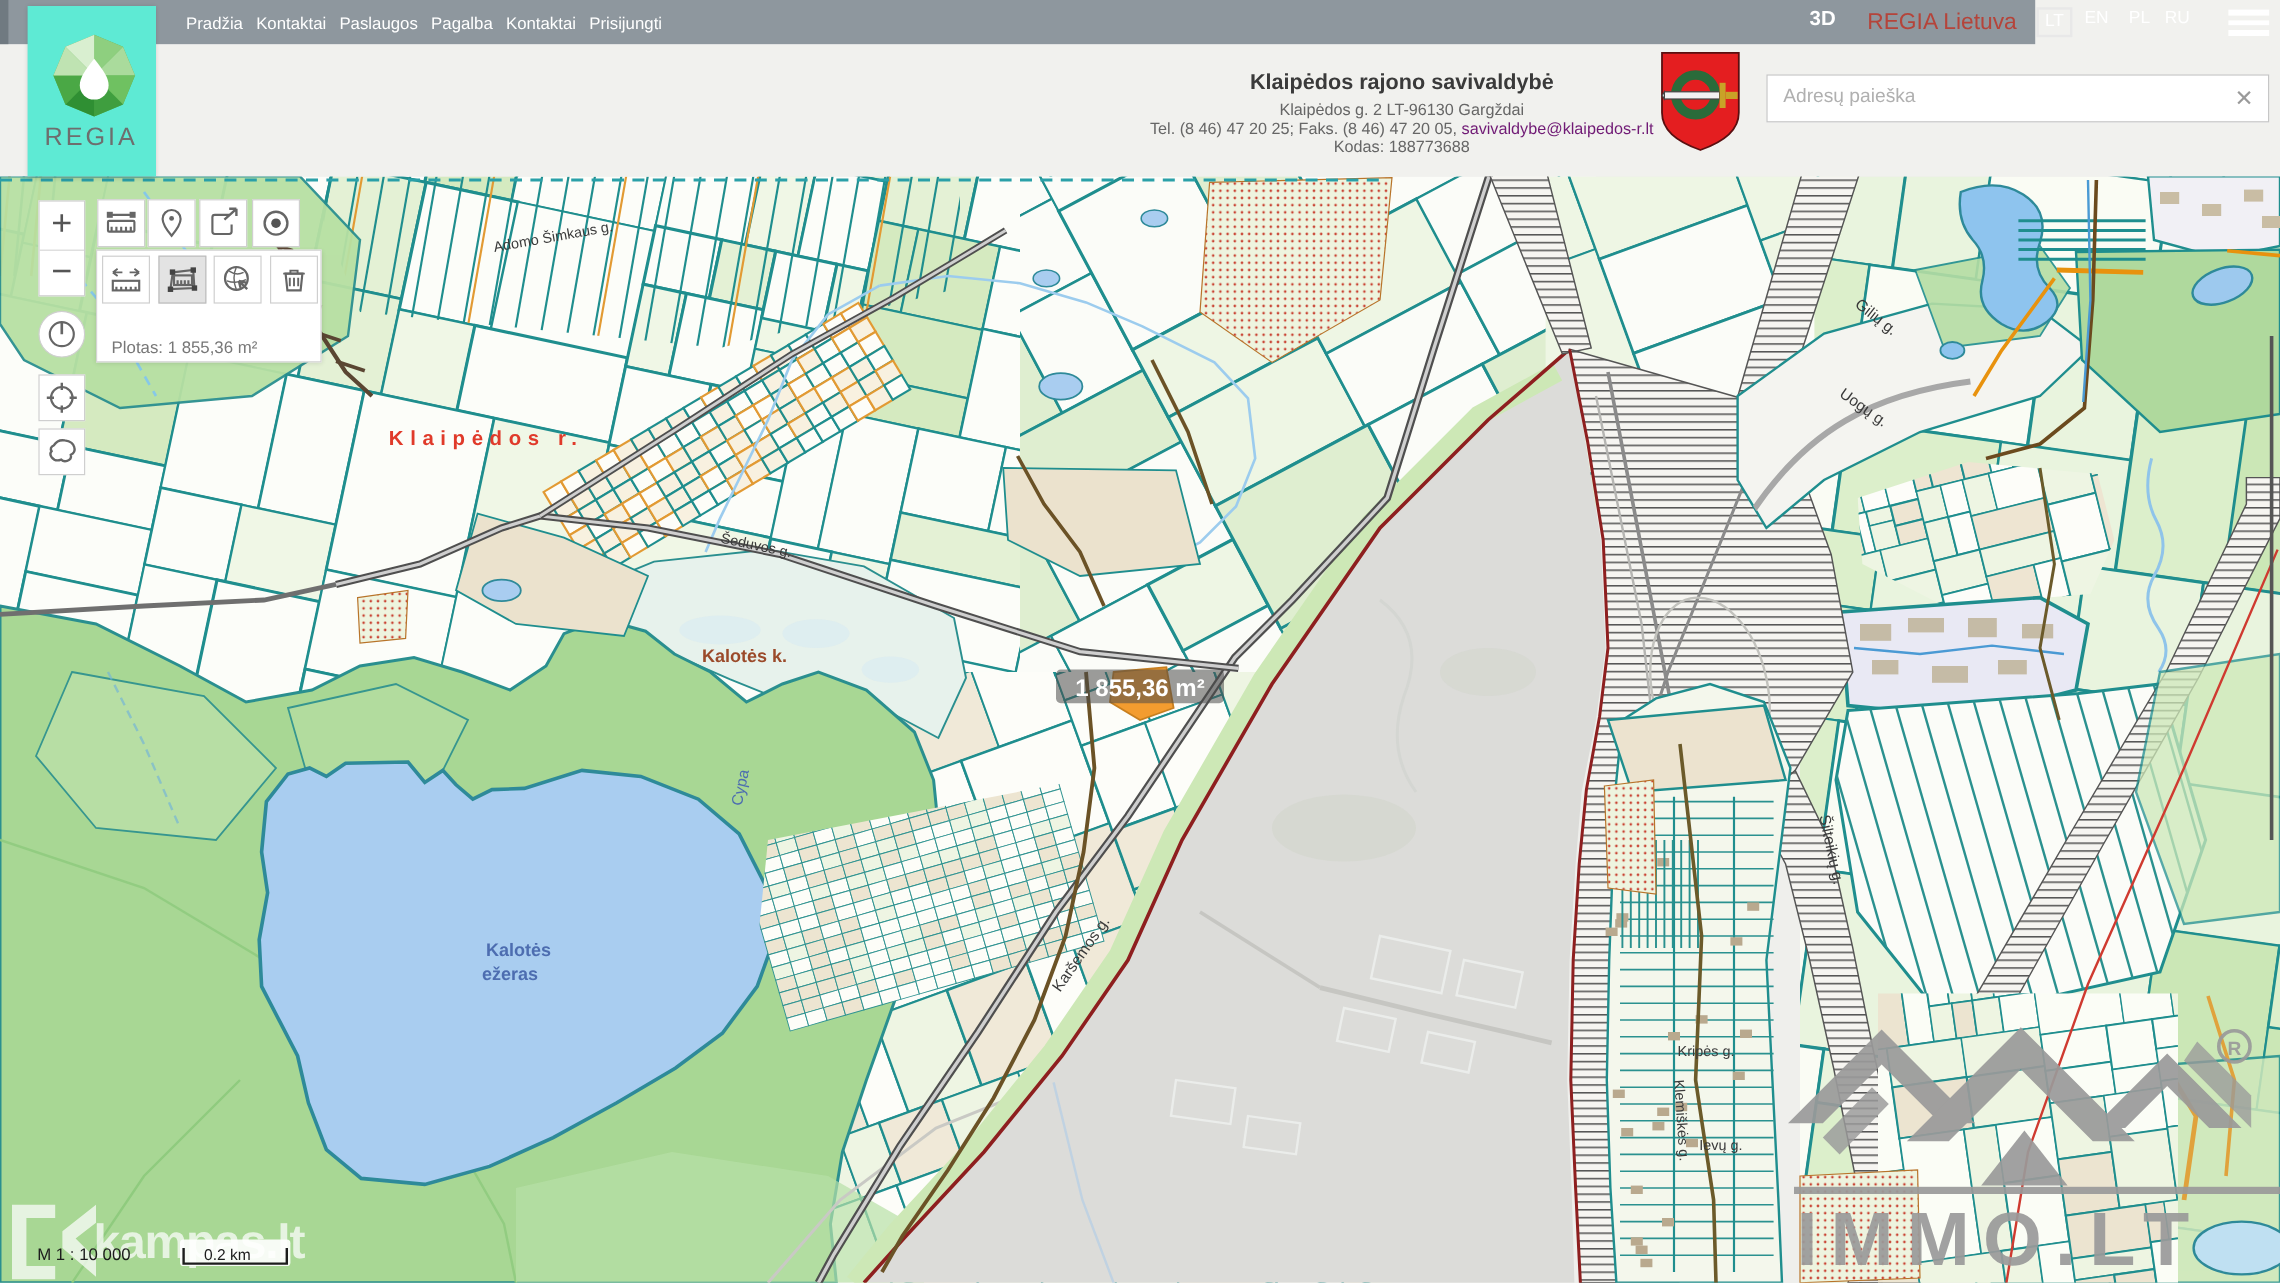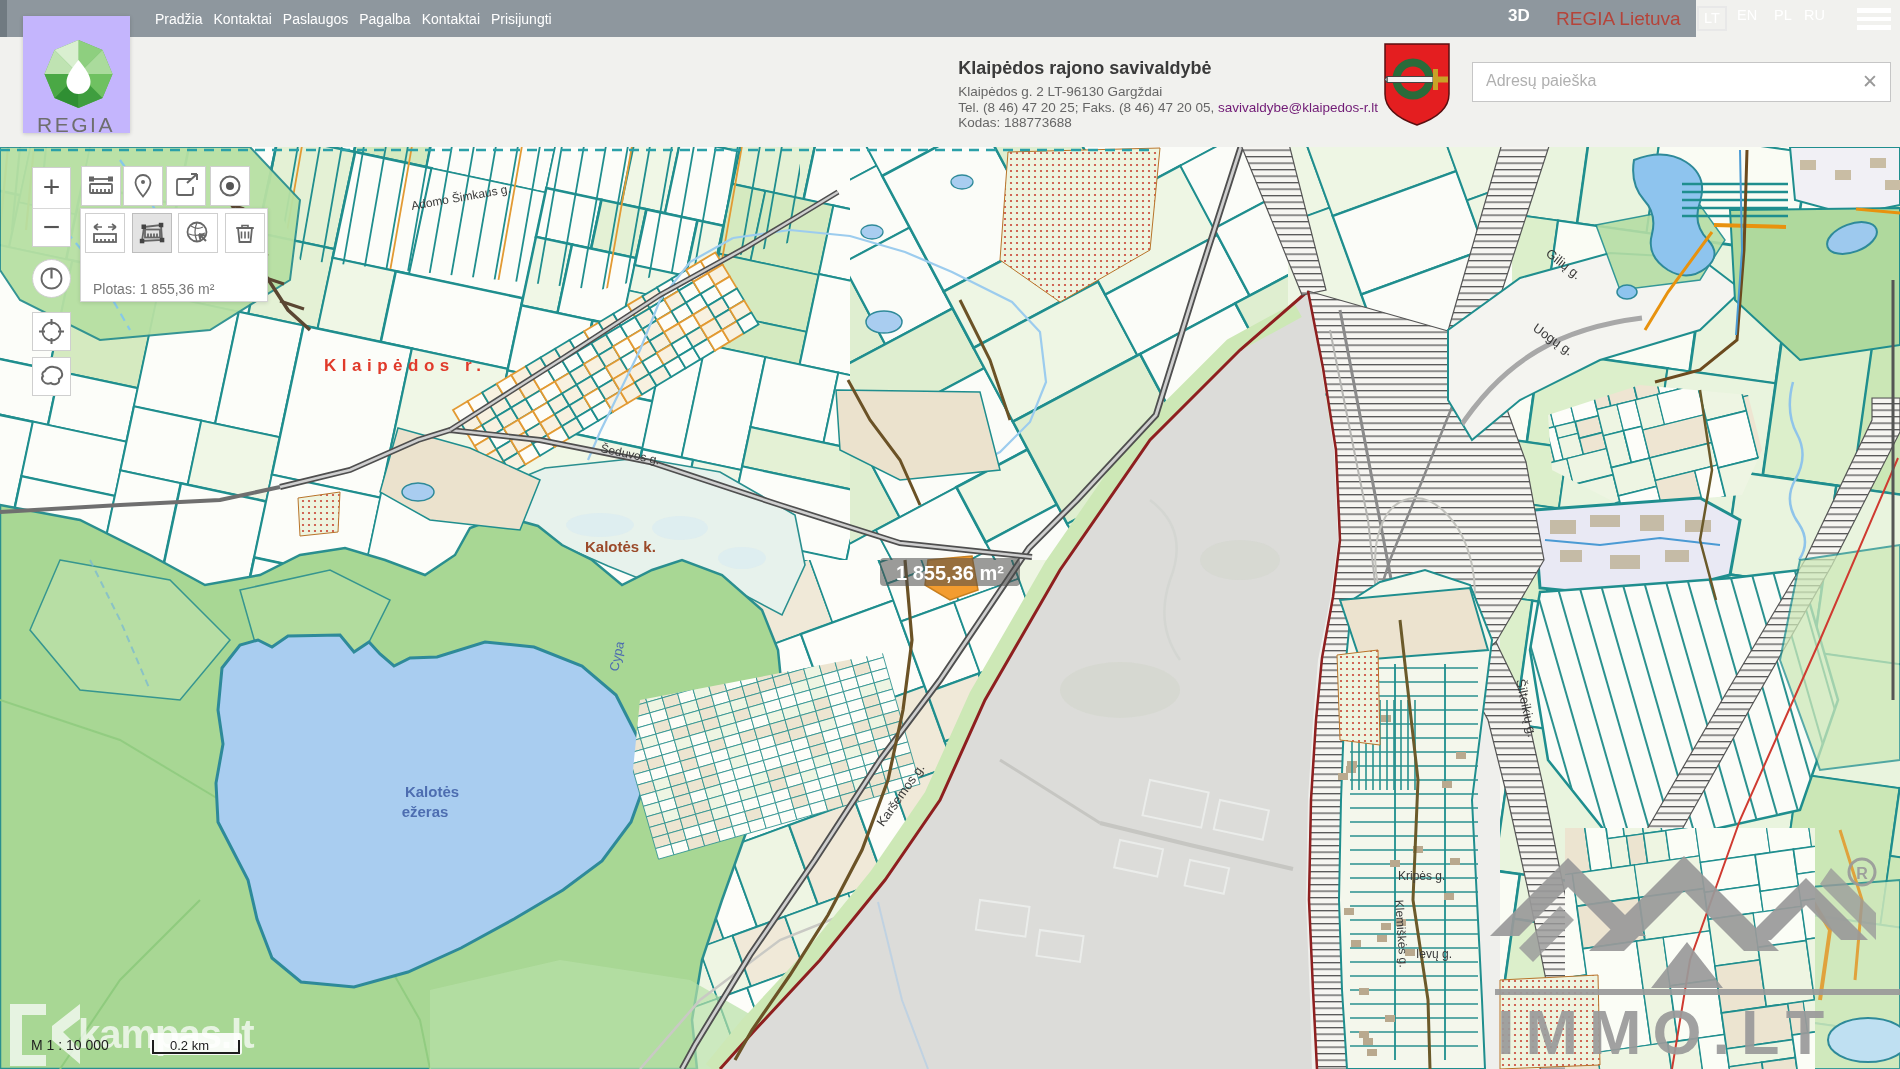--- a/index.html
+++ b/index.html
@@ -1,28 +1,28 @@
 <!DOCTYPE html>
 <html lang="lt"><head><meta charset="utf-8">
 <title>REGIA</title>
 <style>
 *{margin:0;padding:0;box-sizing:border-box}
 html,body{width:1900px;height:1069px;overflow:hidden;font-family:"Liberation Sans",sans-serif;background:#f1f1ee}
 #nav{position:absolute;left:0;top:0;width:1696px;height:37px;background:#8e979e}
 #nav .links{position:absolute;left:155px;top:0;height:37px;display:flex;align-items:center;gap:11px;color:#fff;font-size:14px}
 #nav .links span{white-space:nowrap}
-#logobox{position:absolute;left:23px;top:16px;width:107px;height:117px;background:#c4b5fd;box-shadow:0 1px 4px rgba(0,0,0,.18);z-index:30}
+#logobox{position:absolute;left:23px;top:5px;width:107px;height:142px;background:#5eead4;box-shadow:0 1px 4px rgba(0,0,0,.18);z-index:30}
 #n3d{position:absolute;left:1508px;top:6px;color:#fff;font-size:17px;font-weight:bold}
 #nregia{position:absolute;left:1556px;top:8px;color:#b5443a;font-size:19px;font-weight:normal}
 .lang{position:absolute;top:7px;color:#fff;font-size:14.5px}
 #langLT{left:1697px;top:6px;width:30px;height:25px;border:2px solid #e8e8e8;text-align:center;line-height:21px}
 #burger{position:absolute;left:1857px;top:8px;width:34px;height:22px}
 #burger div{height:4.5px;background:#fff;margin-bottom:4px}
 #header{position:absolute;left:0;top:37px;width:1900px;height:110px;background:#f1f1ee}
-#hblock{position:absolute;right:522px;top:21px;text-align:left;color:#666}
+#hblock{position:absolute;right:522px;top:21px;text-align:center;color:#666}
 #hblock .t{font-size:18px;font-weight:bold;color:#3a3a3a;margin-bottom:5px}
 #hblock .s{font-size:13.5px;line-height:15.5px}
 #hblock a{color:#701a75;text-decoration:none}
 #herb{position:absolute;left:1384px;top:6px;width:66px;height:83px}
 #search{position:absolute;left:1472px;top:25px;width:419px;height:40px;background:#fff;border:1px solid #c6c6c6}
 #search .ph{position:absolute;left:13px;top:9px;font-size:16px;color:#b0b0b0}
 #search .x{position:absolute;right:12px;top:7px;font-size:19px;color:#9a9a9a}
 .mapbtn{position:absolute;background:#fff;border:1px solid #cfcfcf;z-index:20}
 .mapbtn svg{display:block;margin:auto}
 #zoombox{left:32px;top:167px;width:39px;height:80px}

